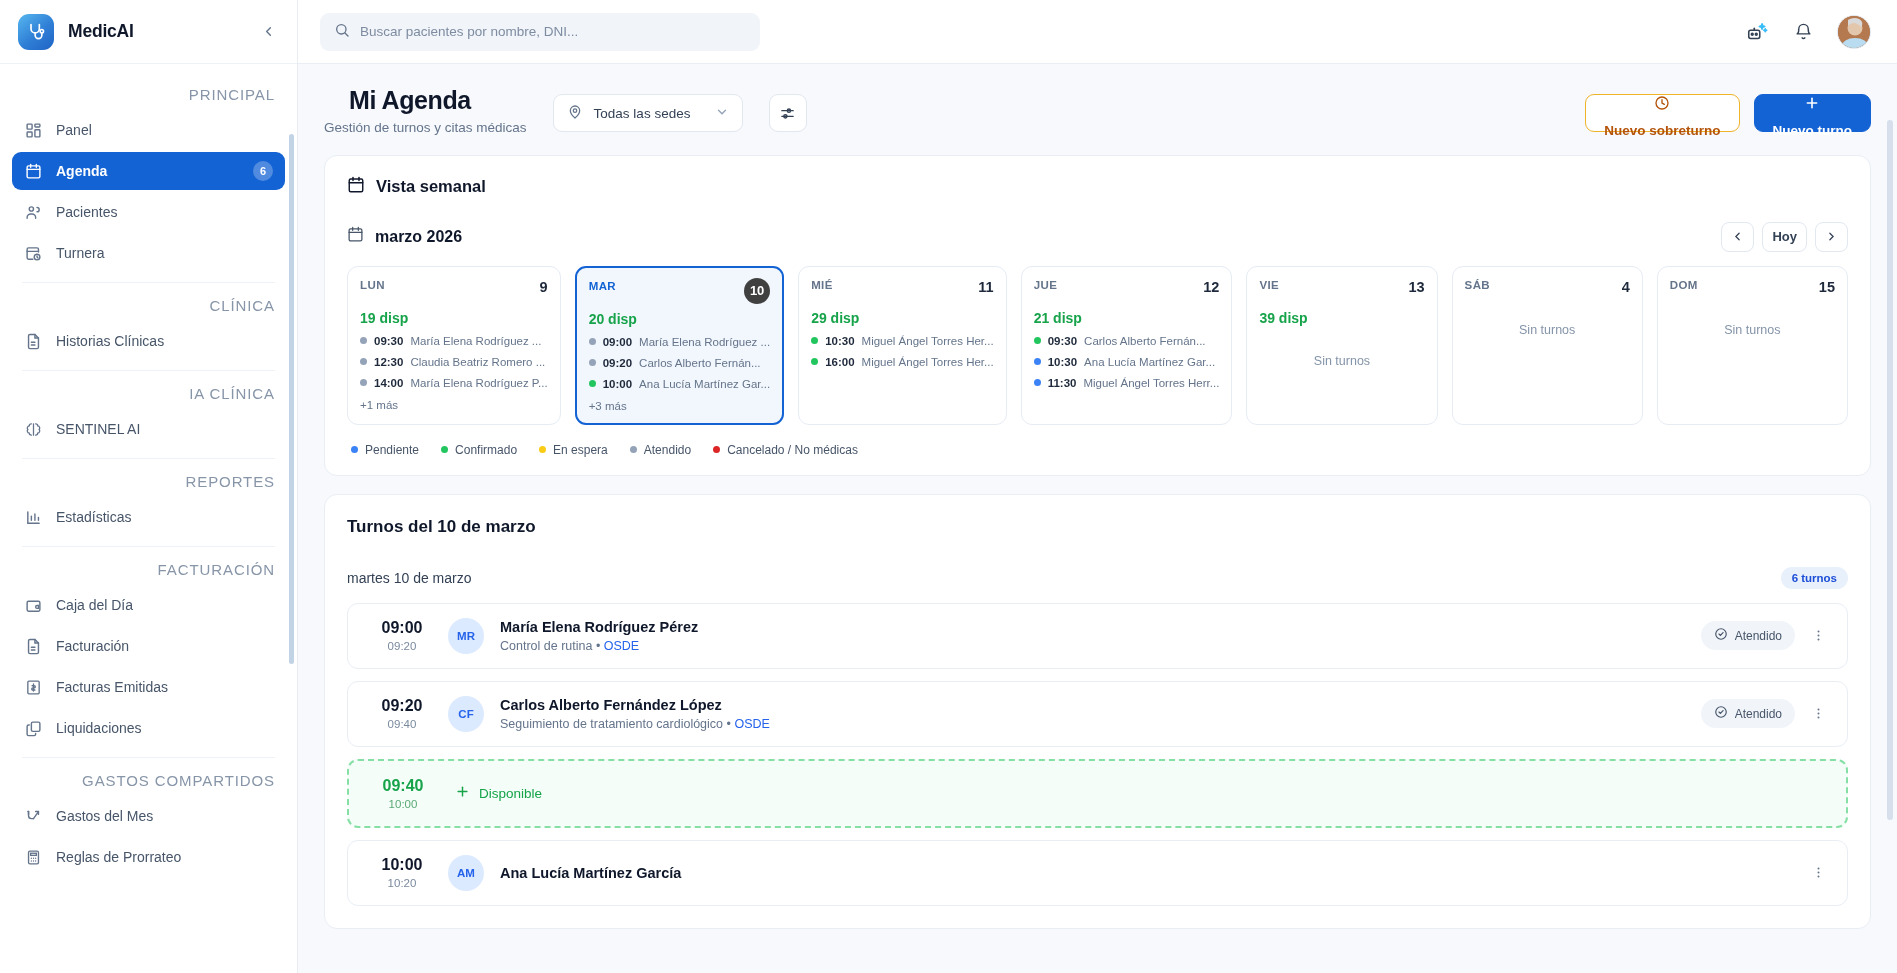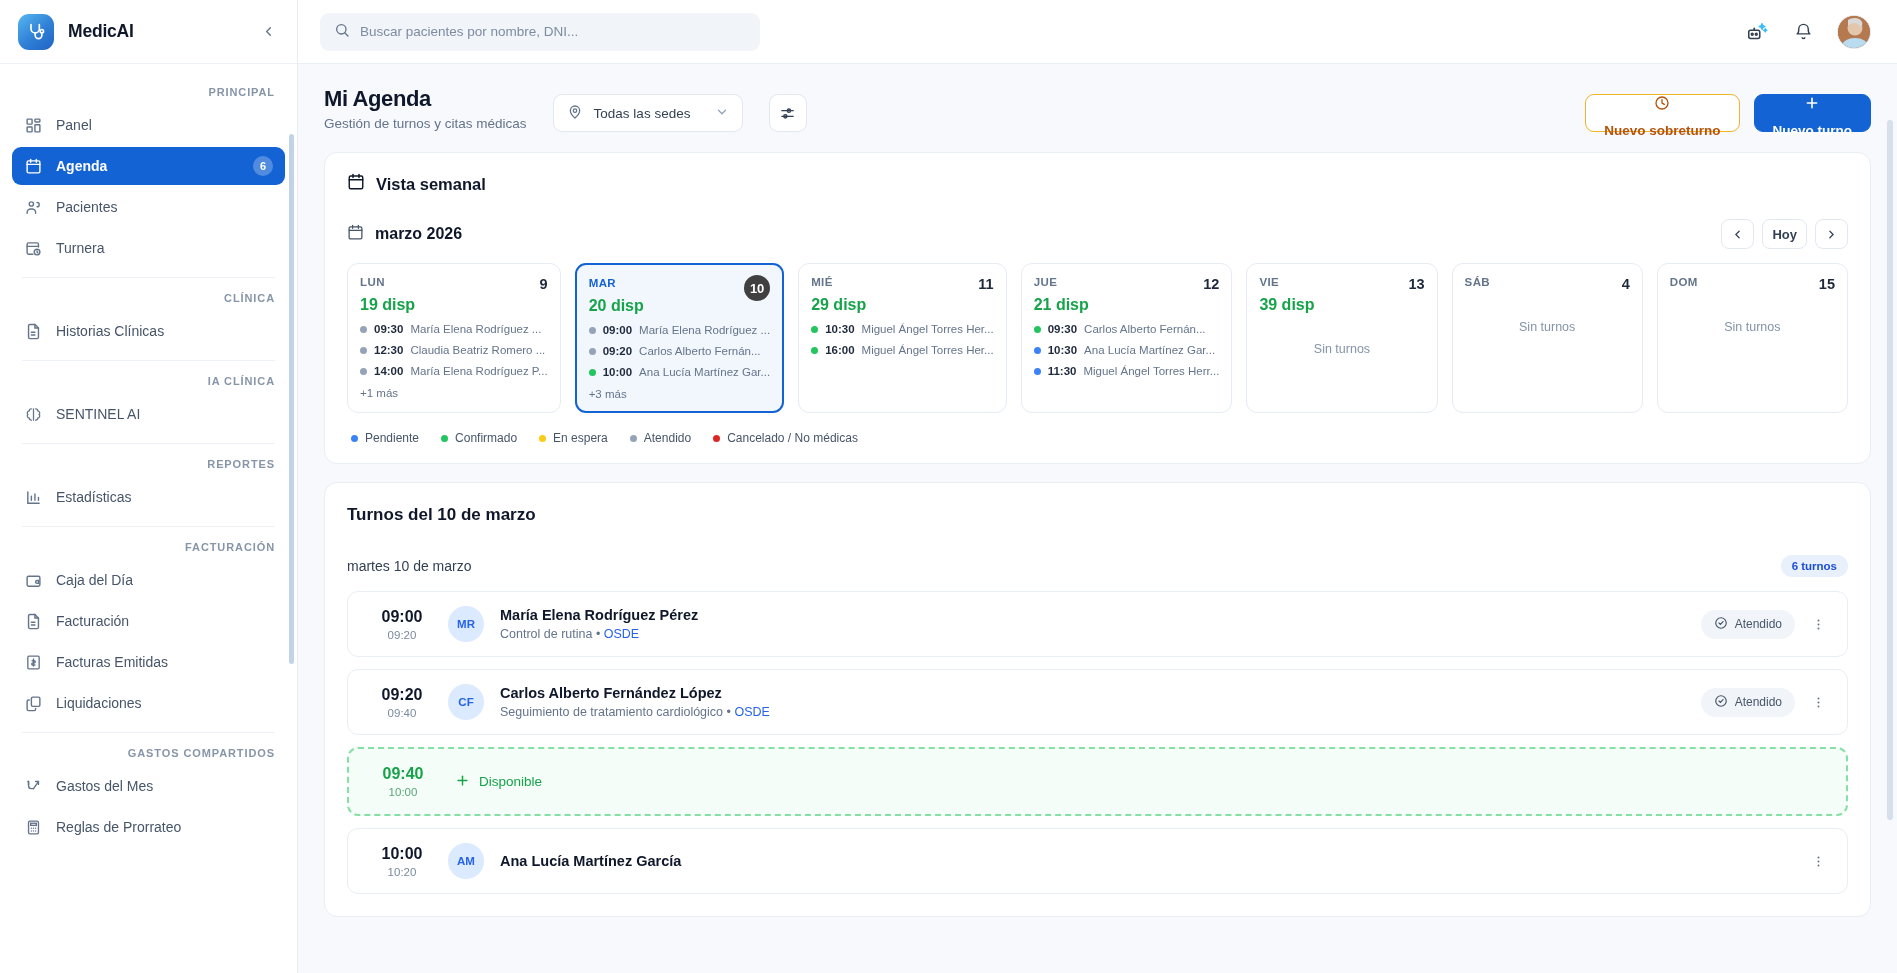--- a/index.html
+++ b/index.html
@@ -30,21 +30,21 @@
   }
   .brand-name { font-size: 17.5px; font-weight: 700; letter-spacing: -0.2px; color: #0f172a; }
   .brand-collapse {
     margin-left: auto; width: 22px; height: 22px; display: flex;
     align-items: center; justify-content: center; color: #64748b; cursor: pointer;
   }
   .nav {
     flex: 1; overflow: hidden; padding: 8px 12px 0 12px; position: relative;
   }
   .nav-section-label {
-    font-size: 11px; font-weight: 700; letter-spacing: 0.9px;
+    font-size: 15px; font-weight: 400; letter-spacing: 0.9px;
     color: #8795a8; padding: 14px 10px 8px 10px; text-transform: uppercase;
   }
   .nav-item {
     display: flex; align-items: center; gap: 14px;
     height: 38px; padding: 0 12px; border-radius: 9px;
     color: #475569; font-size: 14px; cursor: pointer; margin-bottom: 3px;
   }
   .nav-item .ico { width: 18px; height: 18px; display:flex; align-items:center; justify-content:center; flex:none; color:#64748b; }
   .nav-item.active { background: #1463d4; color: #fff; font-weight: 600; }
   .nav-item.active .ico { color: #fff; }
@@ -79,21 +79,21 @@
   .avatar-img {
     width: 34px; height: 34px; border-radius: 50%; overflow: hidden;
     background: linear-gradient(150deg,#c98a5a 0%,#b2724a 40%,#8ec3e8 100%);
     display: block; cursor: pointer; border: 1px solid #e2e8f0;
   }
 
   .content { flex: 1; overflow: hidden; padding: 22px 26px 0 26px; position: relative; }
 
   
   .page-head { display: flex; align-items: flex-start; gap: 26px; margin-bottom: 20px; }
-  .page-title { font-size: 22px; font-weight: 700; color: #0f172a; letter-spacing: -0.4px; line-height: 1.15; }
+  .page-title { font-size: 25px; font-weight: 700; color: #0f172a; letter-spacing: -0.4px; line-height: 1.15; margin-left: 25px; }
   .page-sub { font-size: 13.5px; color: #64748b; margin-top: 5px; }
   .sede-select {
     height: 38px; min-width: 190px; background: #fff; border: 1px solid #e2e8f0;
     border-radius: 9px; display: flex; align-items: center; gap: 11px;
     padding: 0 13px; font-size: 13.5px; color: #334155; cursor: pointer; margin-top: 8px;
   }
   .sede-select .chev { margin-left: auto; color: #94a3b8; }
   .filter-btn {
     width: 38px; height: 38px; background: #fff; border: 1px solid #e2e8f0;
     border-radius: 9px; display: flex; align-items: center; justify-content: center;
@@ -122,21 +122,21 @@
 
   .week-grid { display: grid; grid-template-columns: repeat(7, 1fr); gap: 14px; }
   .day {
     border: 1px solid #e6ecf4; border-radius: 11px; padding: 12px 12px 11px 12px;
     min-height: 110px; background: #fff; cursor: pointer; position: relative;
   }
   .day.today { border: 2px solid #1463d4; background: #f2f7fd; }
   .day-top { display: flex; align-items: flex-start; }
   .dow { font-size: 11.5px; font-weight: 600; color: #64748b; letter-spacing: 0.4px; }
   .day.today .dow { color: #1463d4; }
-  .disp { font-size: 16px; font-weight: 700; color: #16a34a; margin-top: 8px; }
+  .disp { font-size: 14px; font-weight: 700; color: #16a34a; margin-top: 19px; }
   .daynum { margin-left: auto; font-size: 14.5px; font-weight: 600; color: #1e293b; }
   .daynum.badge {
     background: #404040; color: #fff; width: 26px; height: 26px; border-radius: 50%;
     display: flex; align-items: center; justify-content: center; font-size: 13px; margin-top: -2px;
   }
   .appt-mini {
     display: flex; align-items: center; gap: 7px; margin-top: 9px;
     font-size: 11.5px; color: #64748b; white-space: nowrap; overflow: hidden;
   }
   .dot { width: 7px; height: 7px; border-radius: 50%; flex: none; }

